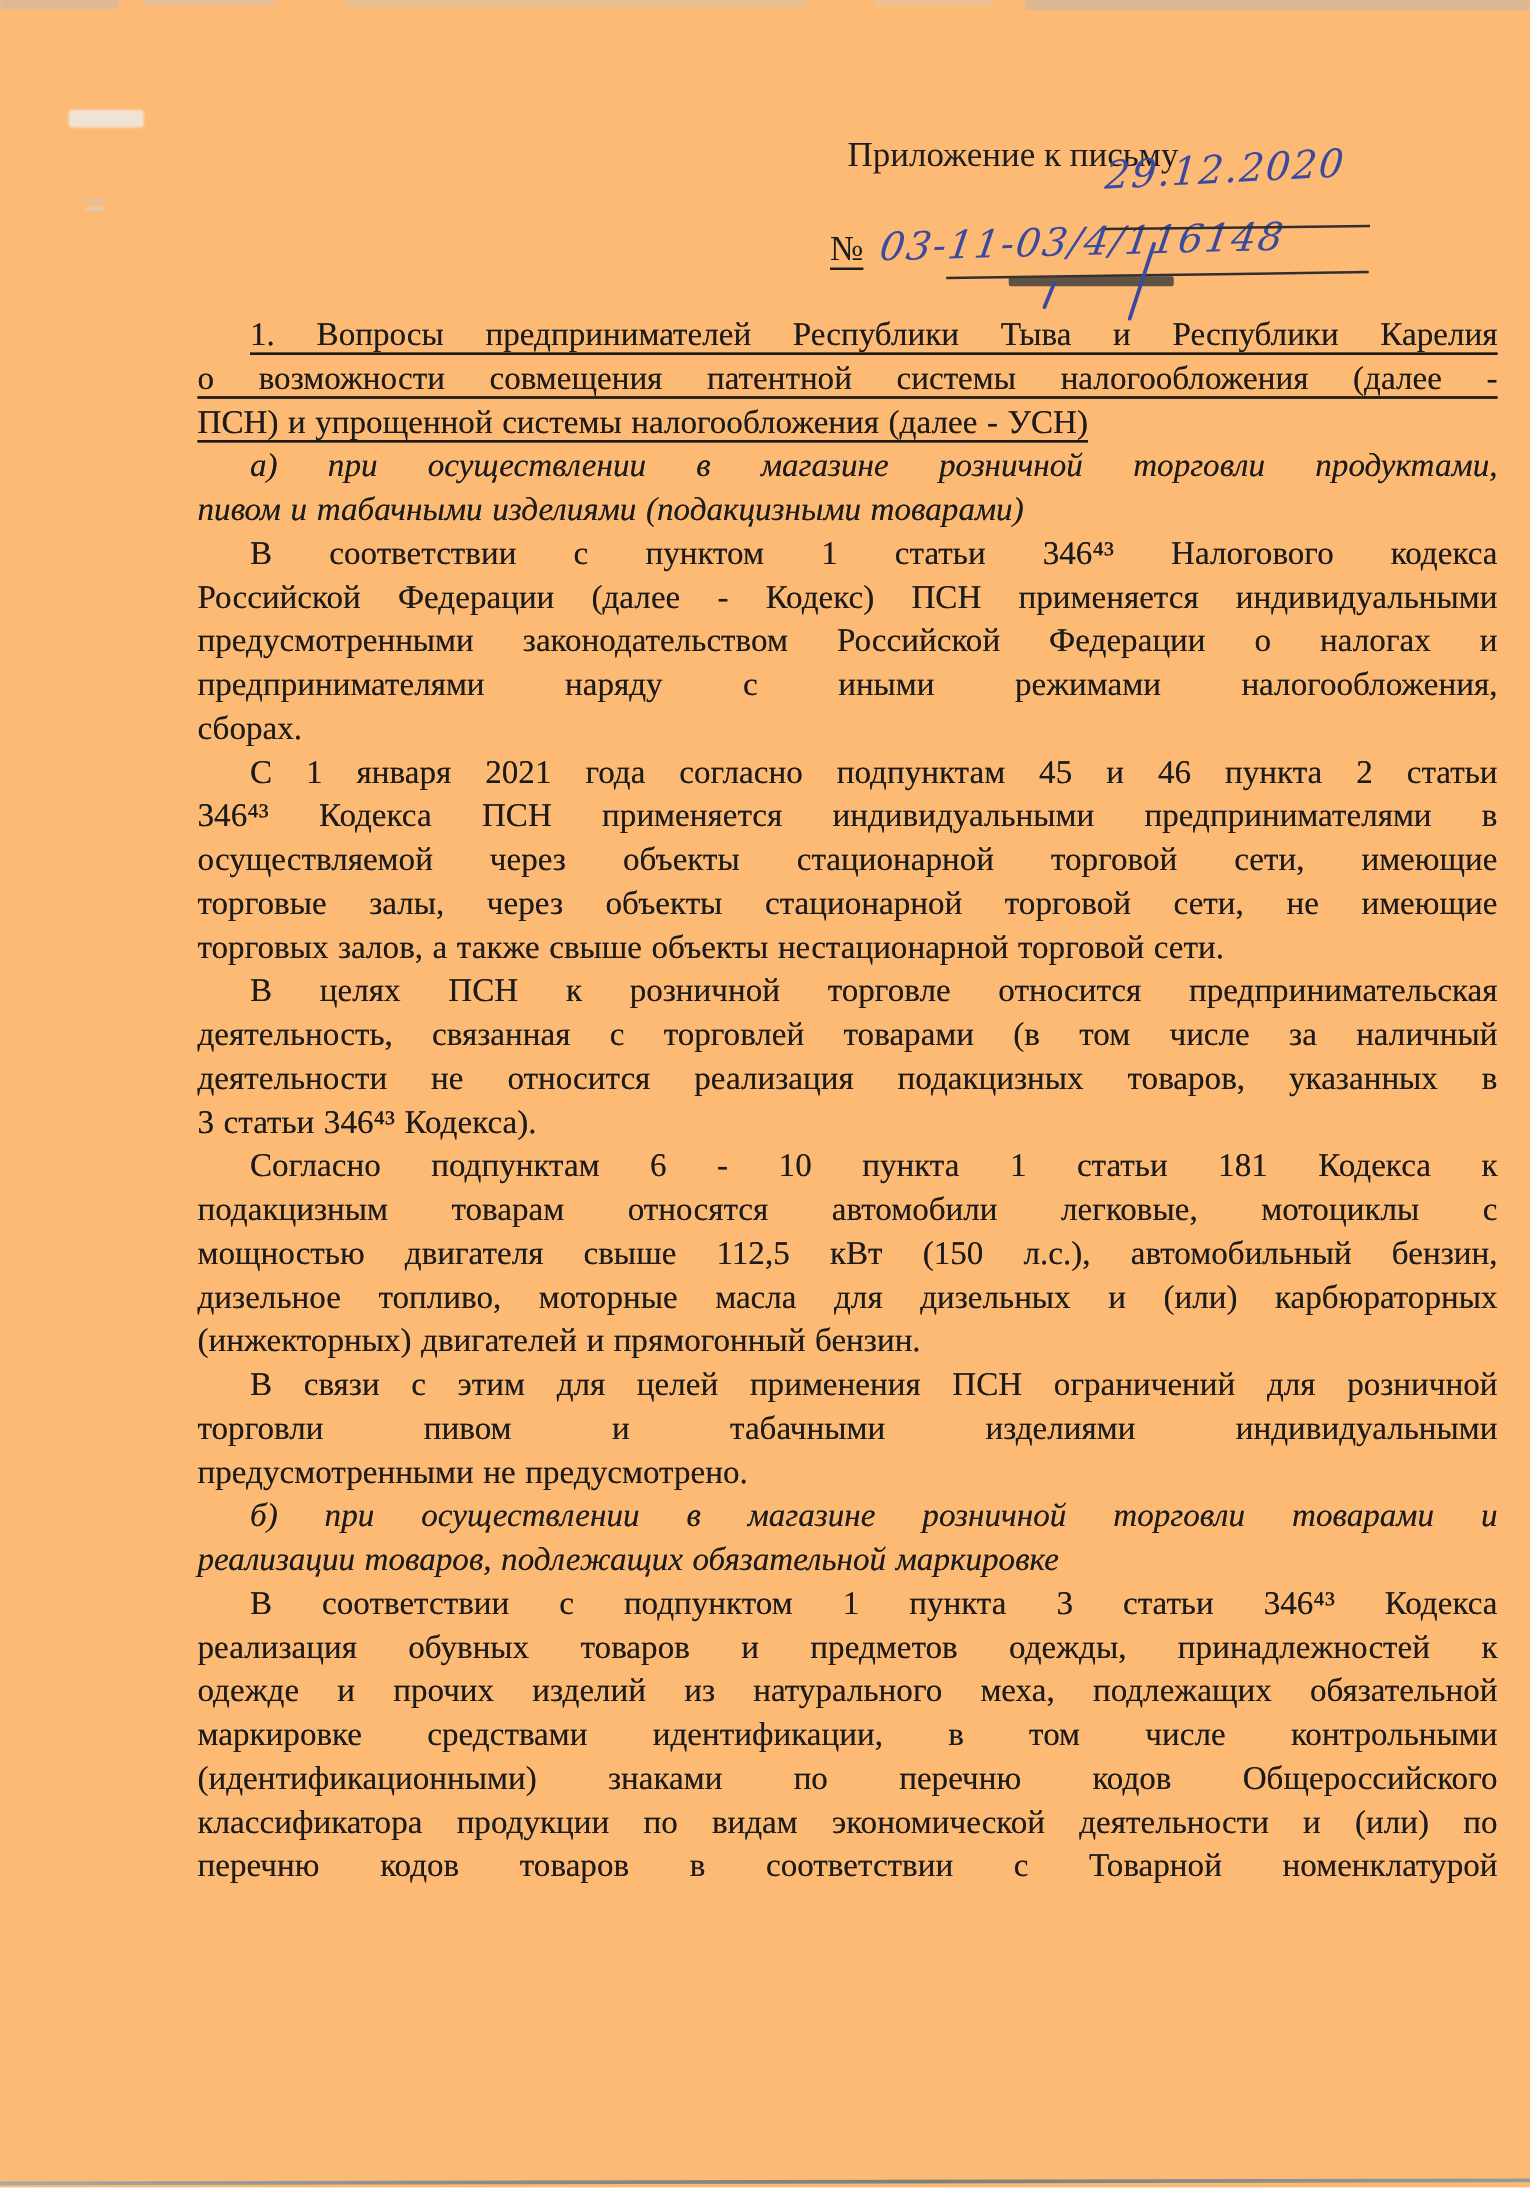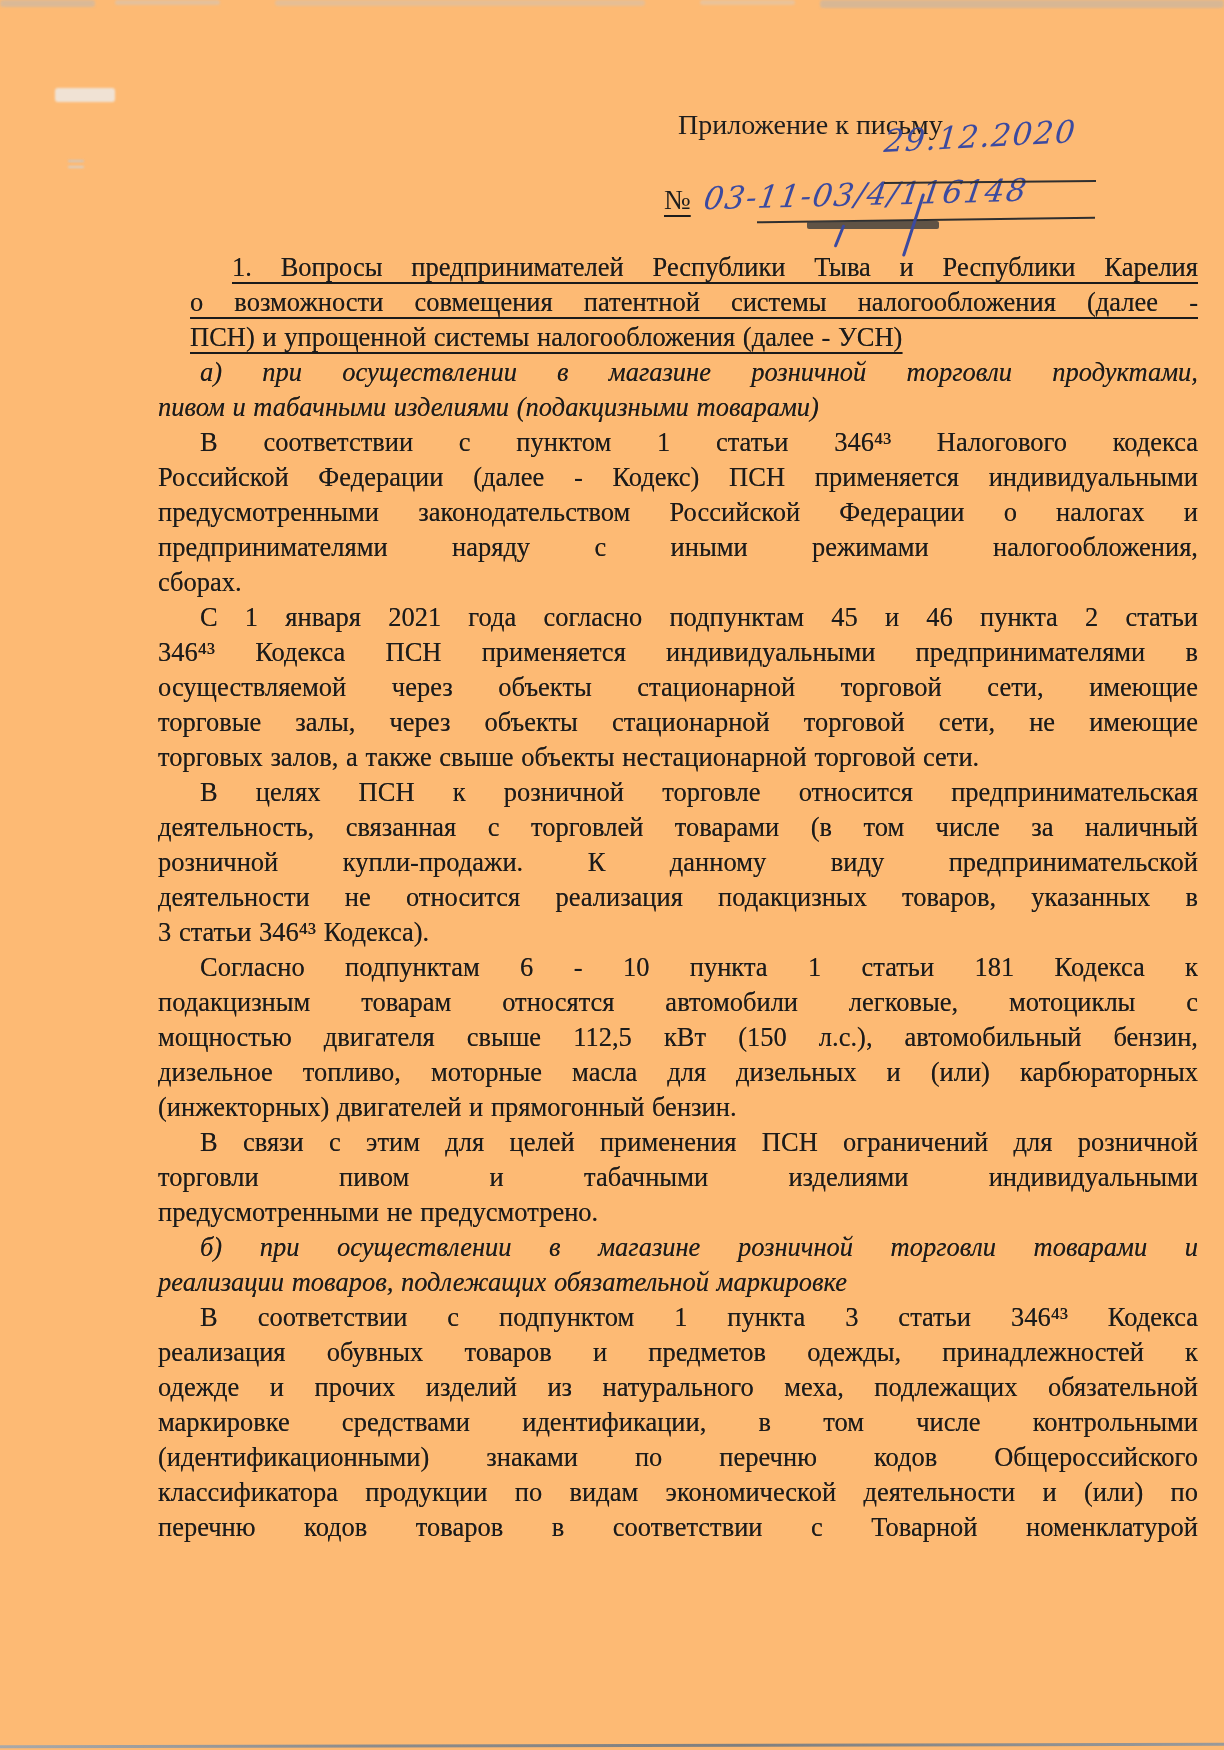--- a/index.html
+++ b/index.html
@@ -47,21 +47,21 @@
   
   .doc{
     position:absolute;left:158px;top:250px;width:1040px;
     font-size:26.5px;line-height:35px;
     color:#1b1b1b;
     text-shadow:0 0 .4px rgba(0,0,0,.55);
   }
   .line{text-align:justify;text-align-last:justify;word-spacing:1px;}
   .line.last{text-align-last:left;}
   .line.indent{text-indent:42px;}
-  .u{text-decoration:underline;text-underline-offset:6px;text-decoration-thickness:1.6px;margin-left:32px;}
+  .u{text-decoration:underline;text-underline-offset:6px;text-decoration-thickness:1.6px;}
   .it{font-style:italic;}
 </style>
 </head>
 <body>
 
 <div class="page">
 
   <div class="scan-mark" style="left:0;top:0;width:95px;height:7px;background:#b9b9b9;opacity:.5;"></div>
   <div class="scan-mark" style="left:115px;top:0;width:105px;height:5px;background:#c9c9c9;opacity:.45;"></div>
   <div class="scan-mark" style="left:275px;top:0;width:370px;height:6px;background:#c5c5c5;opacity:.4;"></div>
@@ -99,21 +99,20 @@
     <div class="line last">сборах.</div>
 
     <div class="line indent">С 1 января 2021 года согласно подпунктам 45 и 46 пункта 2 статьи</div>
     <div class="line">346⁴³ Кодекса ПСН применяется индивидуальными предпринимателями в</div>
     <div class="line">осуществляемой через объекты стационарной торговой сети, имеющие</div>
     <div class="line">торговые залы, через объекты стационарной торговой сети, не имеющие</div>
     <div class="line last">торговых залов, а также свыше объекты нестационарной торговой сети.</div>
 
     <div class="line indent">В целях ПСН к розничной торговле относится предпринимательская</div>
     <div class="line">деятельность, связанная с торговлей товарами (в том числе за наличный</div>
-    <div class="line">розничной купли-продажи. К данному виду предпринимательской</div>
     <div class="line">деятельности не относится реализация подакцизных товаров, указанных в</div>
     <div class="line last">3 статьи 346⁴³ Кодекса).</div>
 
     <div class="line indent">Согласно подпунктам 6 - 10 пункта 1 статьи 181 Кодекса к</div>
     <div class="line">подакцизным товарам относятся автомобили легковые, мотоциклы с</div>
     <div class="line">мощностью двигателя свыше 112,5 кВт (150 л.с.), автомобильный бензин,</div>
     <div class="line">дизельное топливо, моторные масла для дизельных и (или) карбюраторных</div>
     <div class="line last">(инжекторных) двигателей и прямогонный бензин.</div>
 
     <div class="line indent">В связи с этим для целей применения ПСН ограничений для розничной</div>

